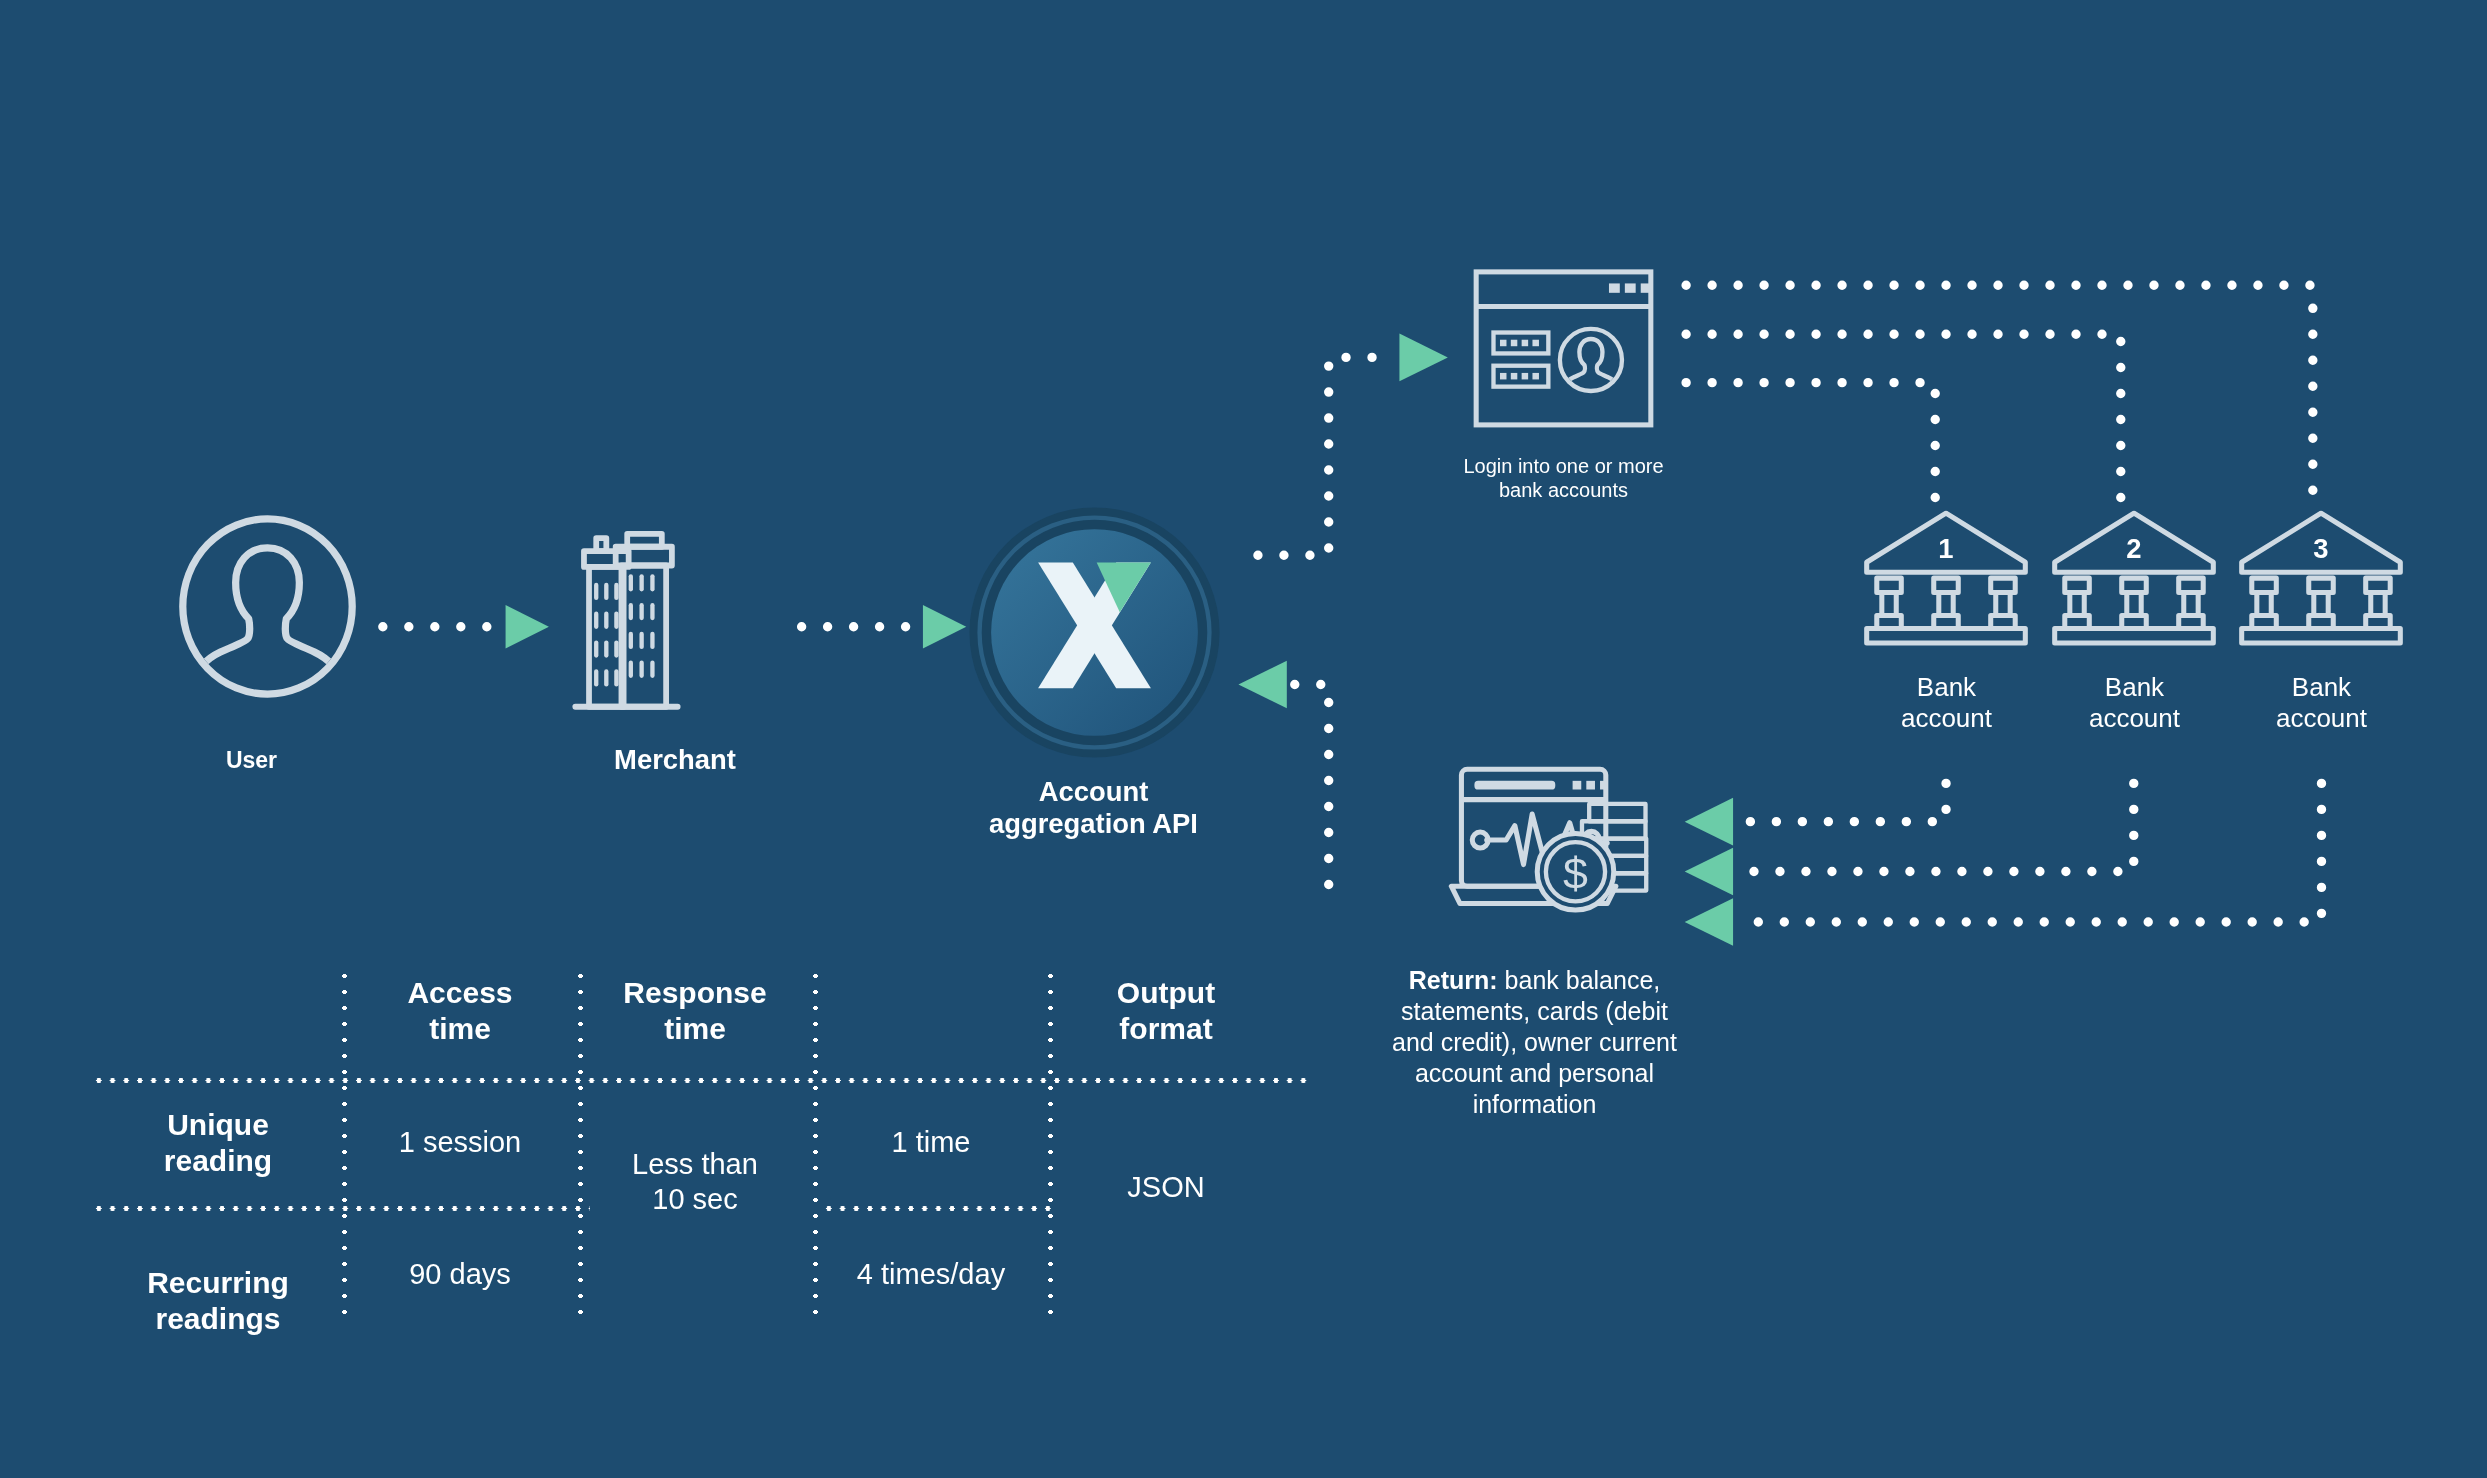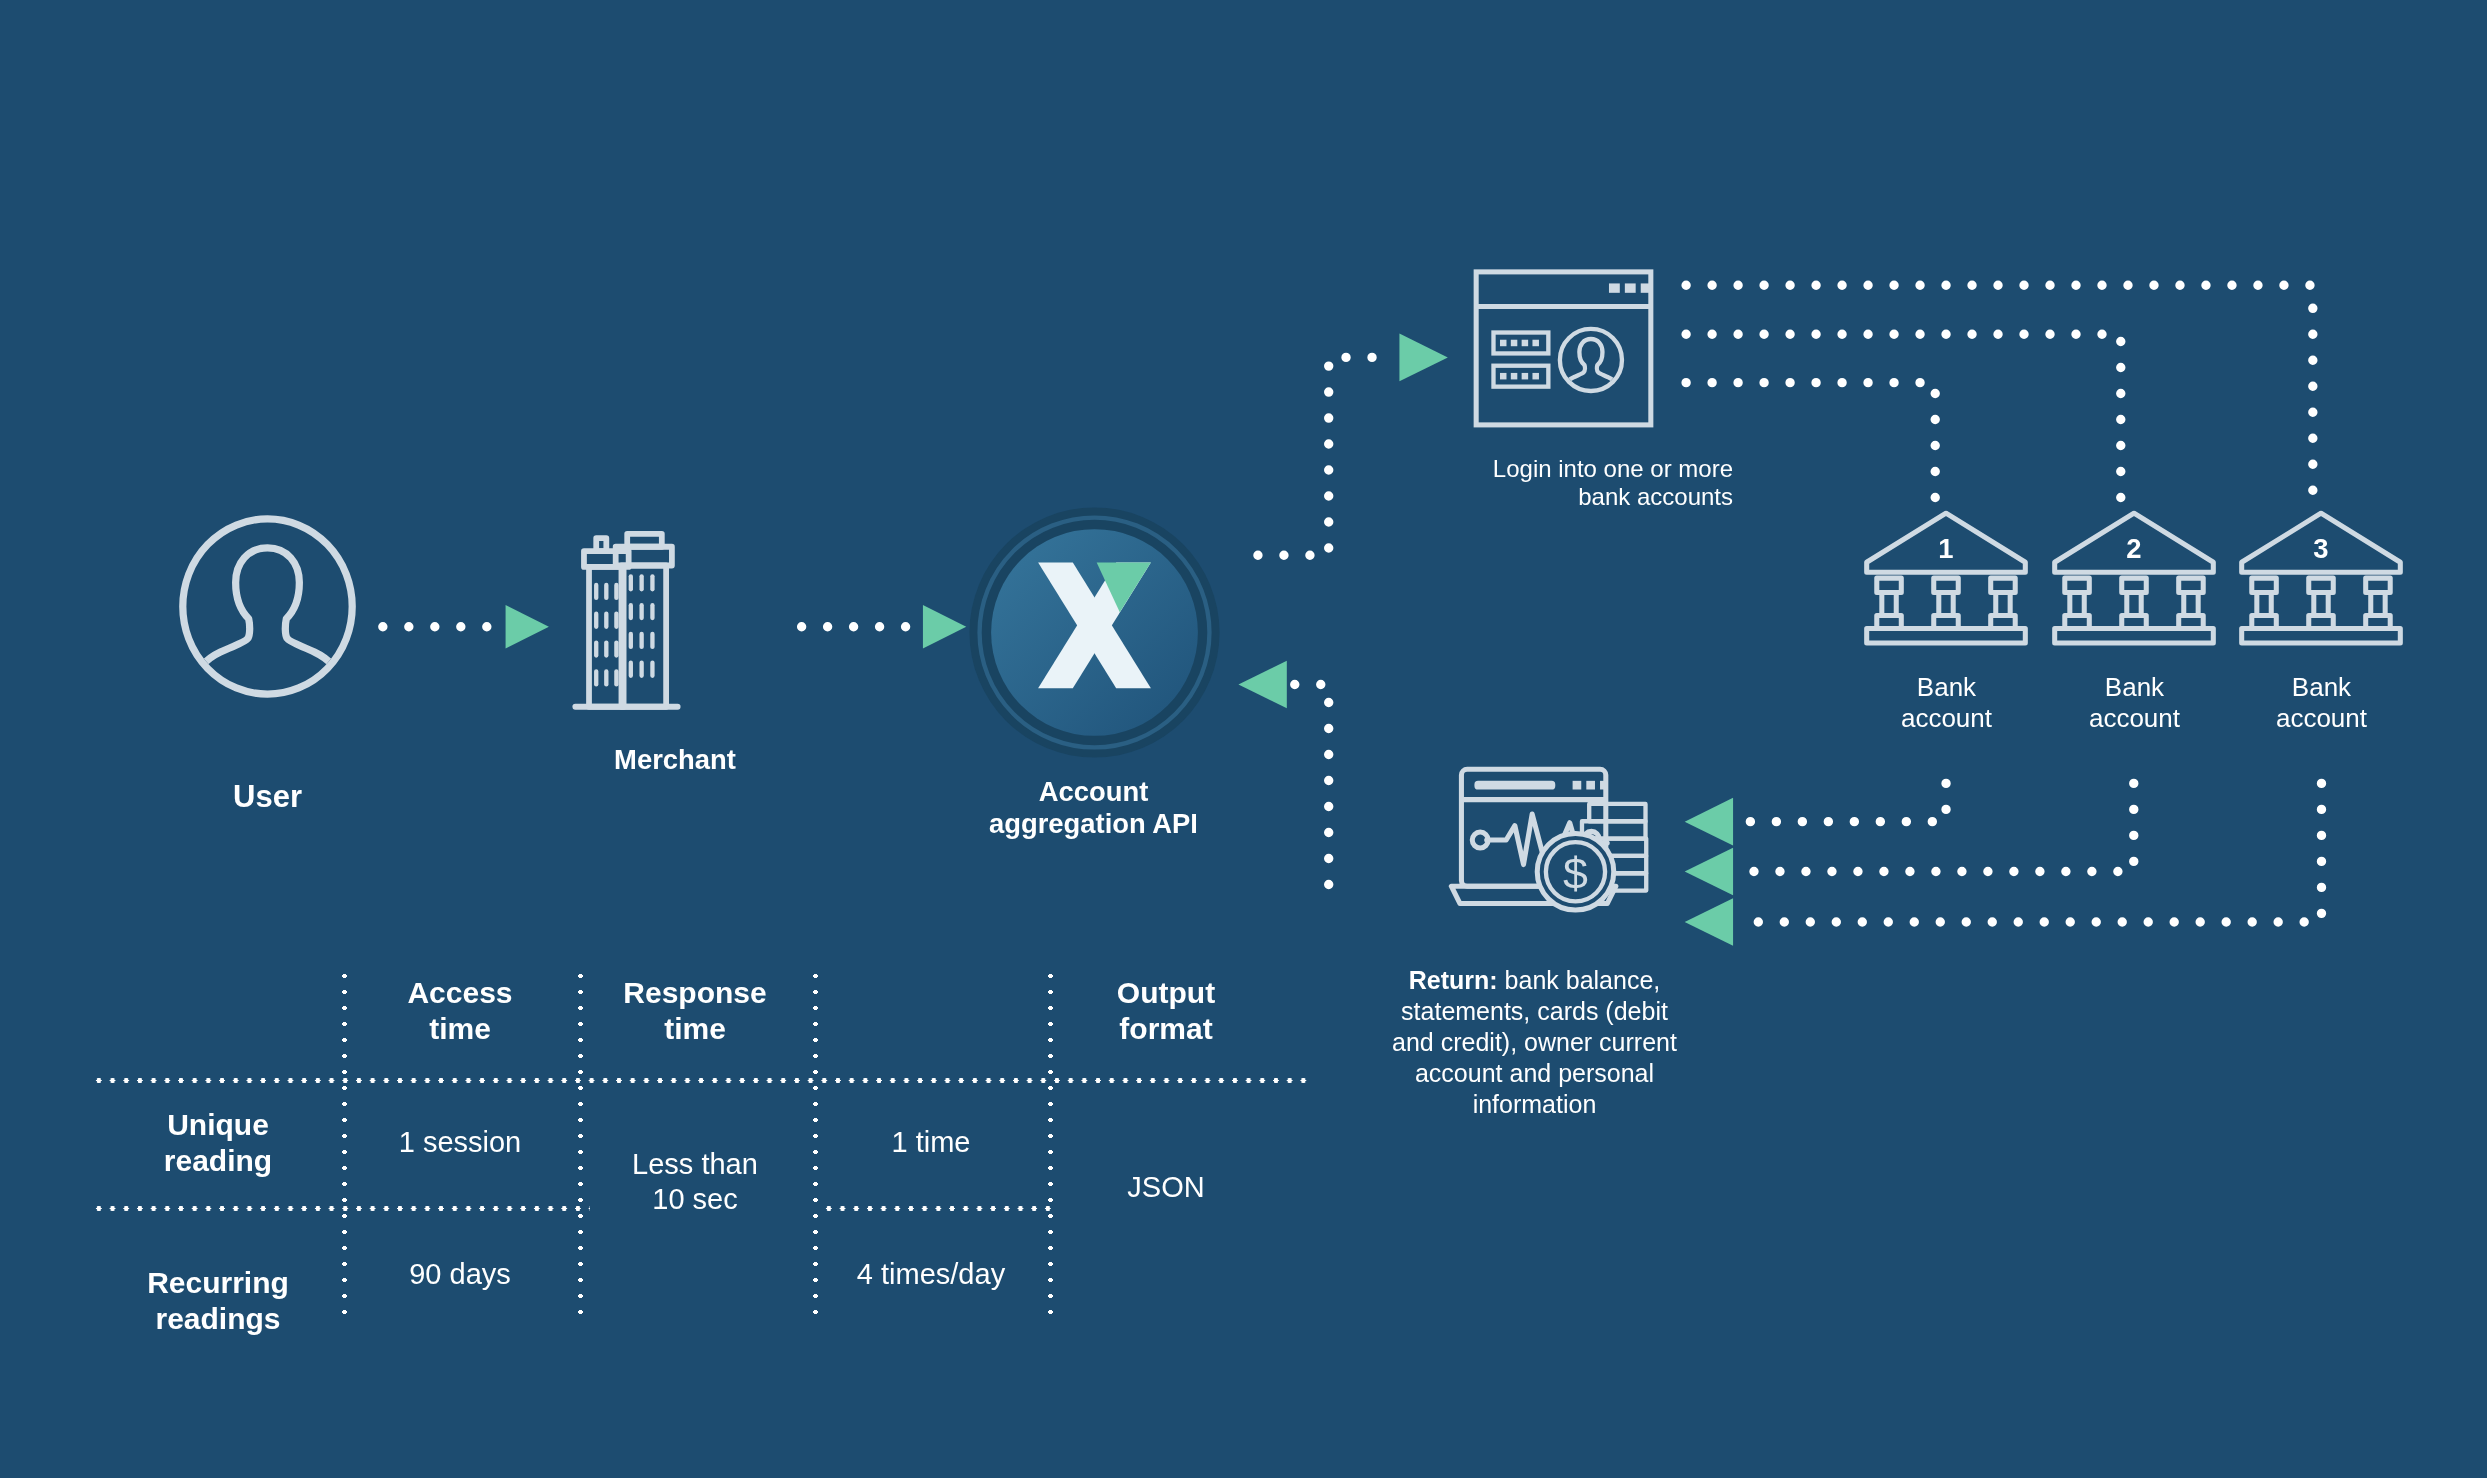--- a/index.html
+++ b/index.html
@@ -73,21 +73,21 @@
     <svg width="181" height="181" viewBox="0 0 250 250">
       <ellipse cx="125" cy="125" rx="117" ry="121" fill="none" stroke="#cfdae3" stroke-width="10"></ellipse>
       <clipPath id="userclip">
           <ellipse cx="125" cy="125" rx="112" ry="116"></ellipse>
         </clipPath>
       <g clip-path="url(#userclip)" fill="none" stroke="#cfdae3" stroke-width="10" stroke-linejoin="round" stroke-linecap="round">
         <path d="M125 44c-27 0-44 21-44 48 0 25 9 41 18 50 2 9 2 22-1 27-4 6-22 11-38 19-19 9-33 22-37 44v30h204v-30c-4-22-18-35-37-44-16-8-34-13-38-19-3-5-3-18-1-27 9-9 18-25 18-50 0-27-17-48-44-48z"></path>
       </g>
     </svg>
   </div>
-  <div class="lbl bold" style="left:141px;top:747px;width:253px;font-size:31px;margin-top:32px;">User</div>
+  <div class="lbl bold" style="left:125px;top:747px;width:253px;font-size:23px;">User</div>
 
   <div class="node" style="left:571px;top:506px;width:209px;height:217px;">
     <svg width="209" height="217" viewBox="0 0 290 300">
       <g fill="none" stroke="#cfdae3" stroke-width="8" stroke-linejoin="round">
 
         <rect x="78" y="38" width="48" height="18"></rect>
         <rect x="62" y="56" width="78" height="26"></rect>
         <rect x="70" y="82" width="62" height="196"></rect>
 
         <rect x="35" y="44" width="14" height="18"></rect>
@@ -179,21 +179,21 @@
 
       <circle cx="163" cy="126" r="43" fill="none" stroke="#cfdae3" stroke-width="6"></circle>
       <clipPath id="lgclip">
           <circle cx="163" cy="126" r="40"></circle>
         </clipPath>
       <g clip-path="url(#lgclip)" fill="none" stroke="#cfdae3" stroke-width="6" stroke-linejoin="round">
         <path d="M163 97c-10 0-16 8-16 18 0 9 3 15 7 18 1 3 1 8-1 10-2 2-8 4-14 7-7 3-12 8-14 16v11h76v-11c-2-8-7-13-14-16-6-3-12-5-14-7-2-2-2-7-1-10 4-3 7-9 7-18 0-10-6-18-16-18z"></path>
       </g>
     </svg>
   </div>
-  <div class="lbl" style="left:1394px;top:455px;width:339px;font-size:24px;text-align:right;">
+  <div class="lbl" style="left:1394px;top:455px;width:339px;font-size:20px;">
     <div>Login into one or more</div>
     <div>bank accounts</div>
   </div>
 
   <div class="node" style="left:1862px;top:506px;width:168px;height:137px;">
     <svg width="168" height="137" viewBox="0 0 232 190">
       <g fill="none" stroke="#cfdae3" stroke-width="7" stroke-linejoin="round">
         <path d="M6 78 L 116 10 L 226 78 L 226 92 L 6 92 Z"></path>
         <rect x="20" y="100" width="34" height="20"></rect>
         <rect x="99" y="100" width="34" height="20"></rect>

